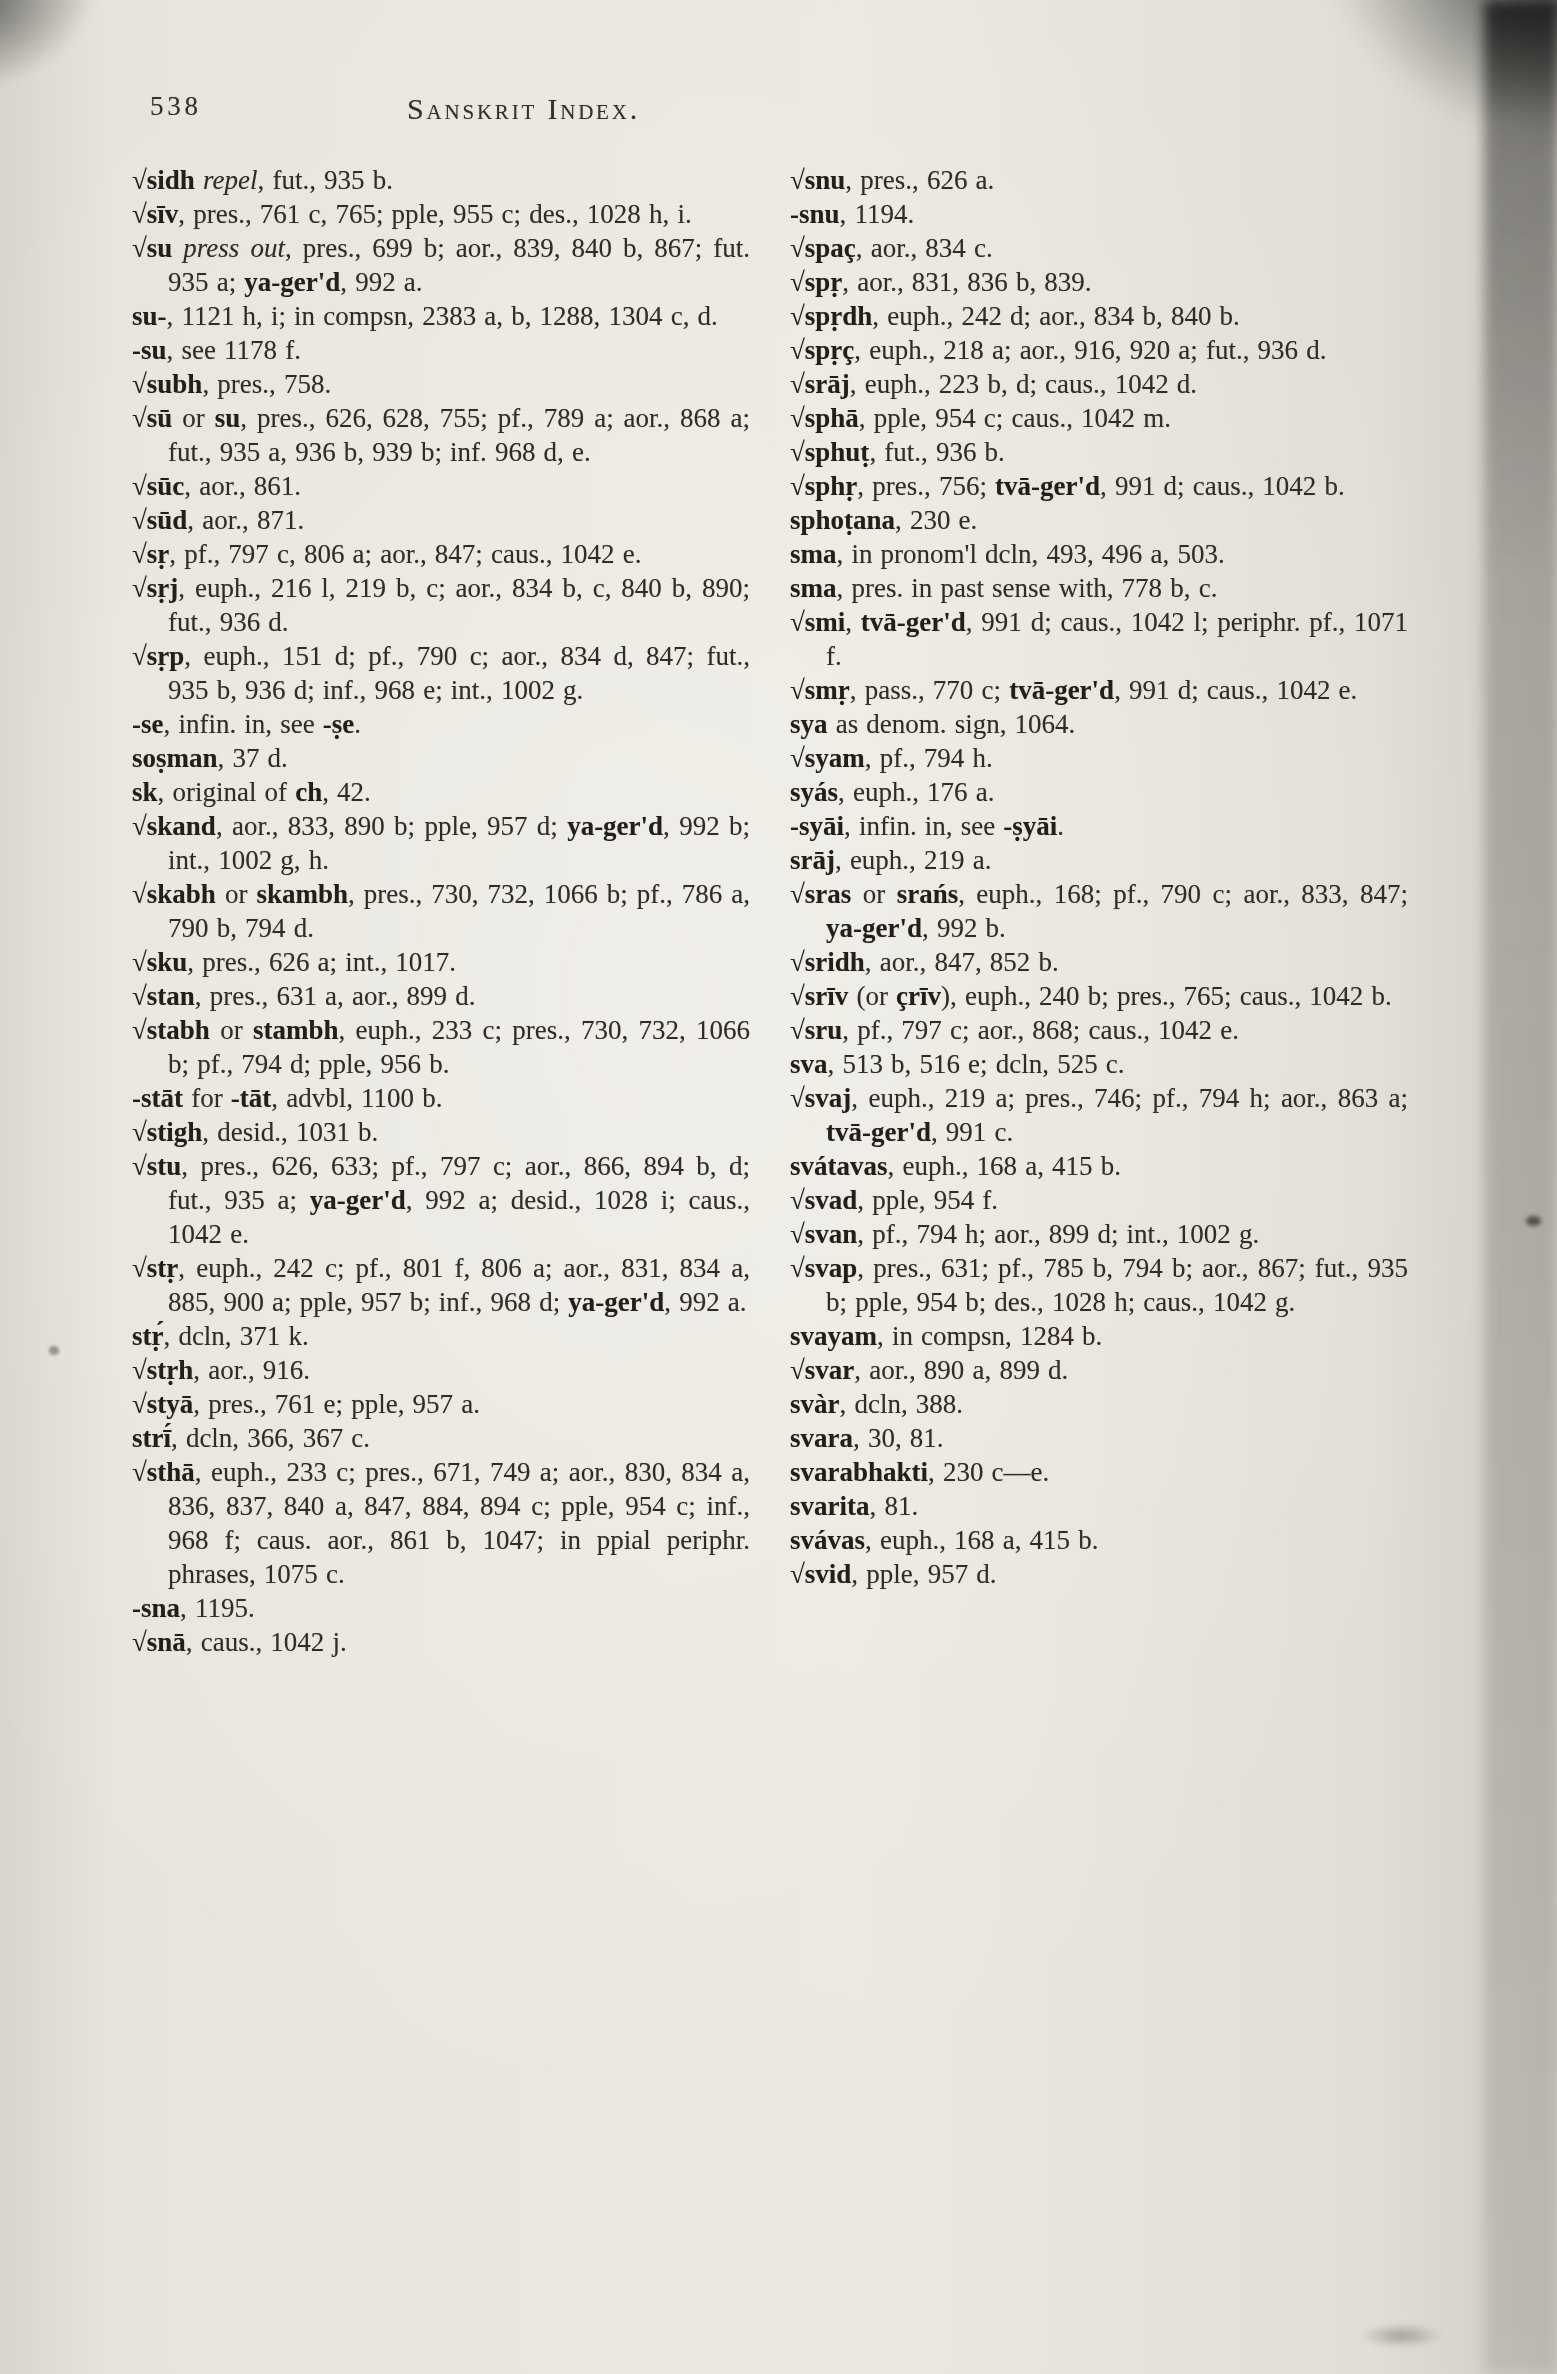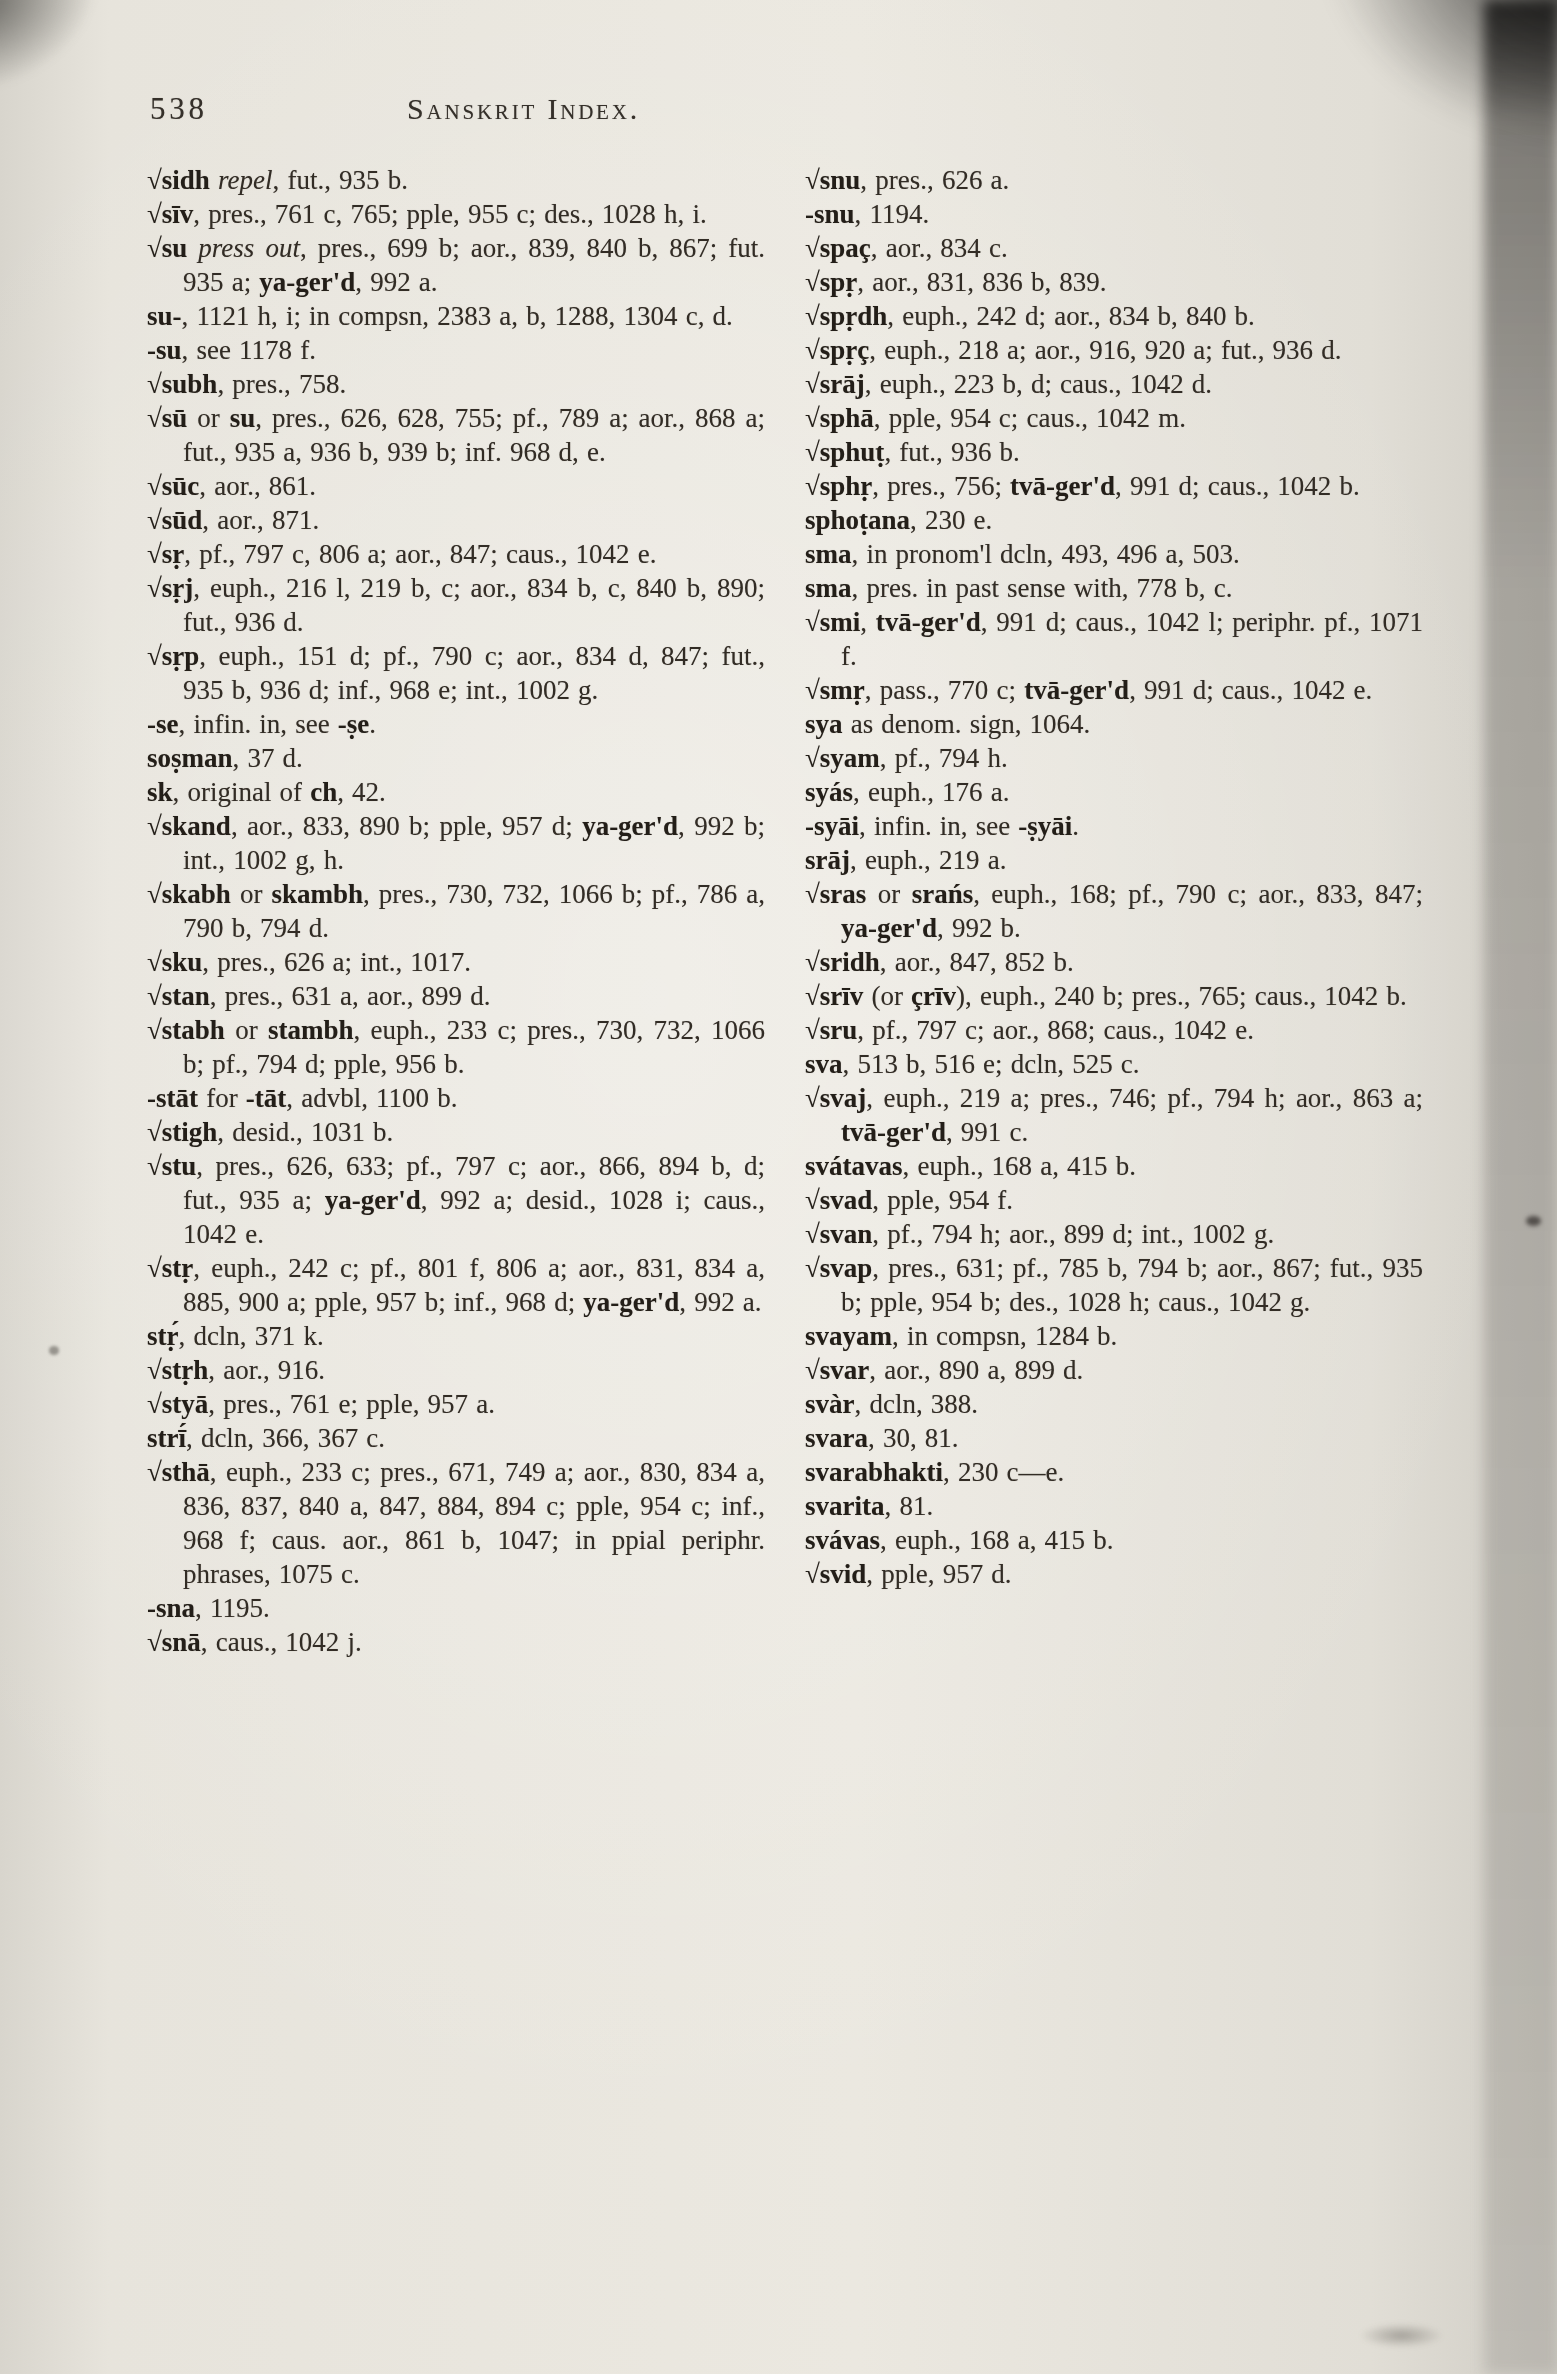--- a/index.html
+++ b/index.html
@@ -45,33 +45,33 @@
   .smudge-bottom-right {
     position: absolute; bottom: 26.5px; right: 114px; width: 85px; height: 24.6px;
     background: radial-gradient(ellipse, rgba(80,76,70,0.4), rgba(80,76,70,0) 70%);
     filter: blur(2.8px);
   }
 
   
   .page-header { position: absolute; top: 91px; left: 0; width: 100%; height: 47px; }
   .page-number {
     position: absolute; left: 150px; top: 0;
-    font-size: 31px; letter-spacing: 3.8px; color: #35302a;
+    font-size: 27px; letter-spacing: 3.8px; color: #35302a;
     text-shadow: 0 0 0.9px rgba(53,48,42,0.35);
   }
   .page-title {
     position: absolute; left: 407px; top: 0.9px;
     font-variant: small-caps; font-size: 30px; letter-spacing: 2.8px; color: #35302a;
     text-shadow: 0 0 0.9px rgba(53,48,42,0.35);
     text-align: right;
   }
 
   
   .text-block {
-    position: absolute; top: 163px; left: 147px; width: 1276px;
+    position: absolute; top: 163px; left: 132px; width: 1276px;
     display: flex; gap: 40px;
   }
   .col { width: 618px; }
   .entry {
     margin: 0;
     padding-left: 36px; text-indent: -36px;
     text-align: justify;
     font-size: 27px; line-height: 34px;
     color: #322c25;
     text-shadow: 0 0 0.9px rgba(50,44,37,0.30);

